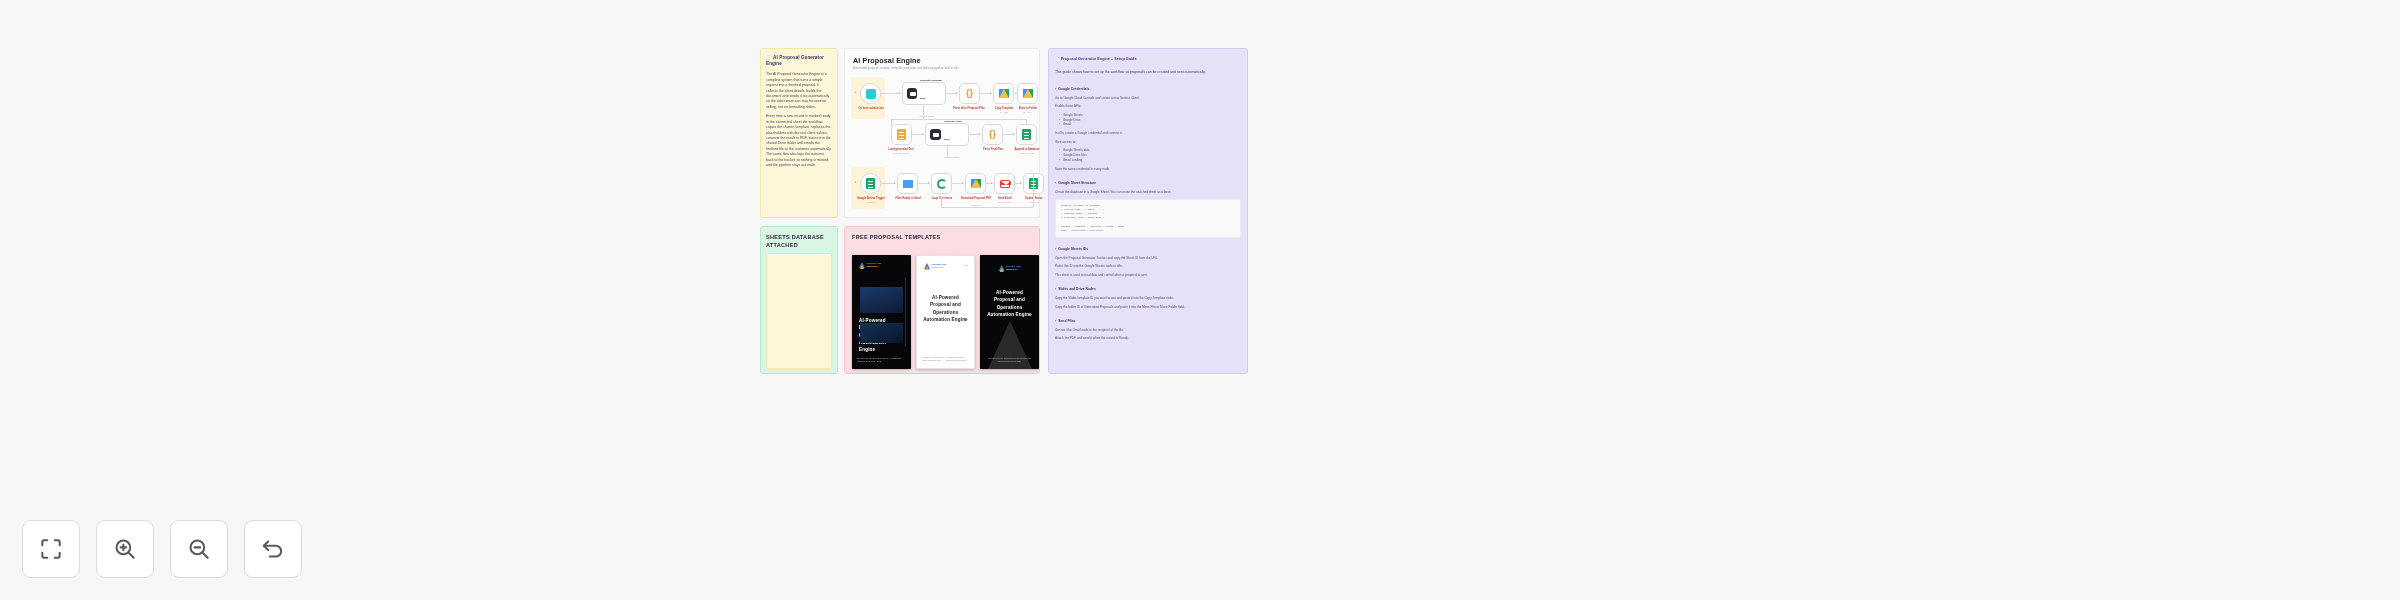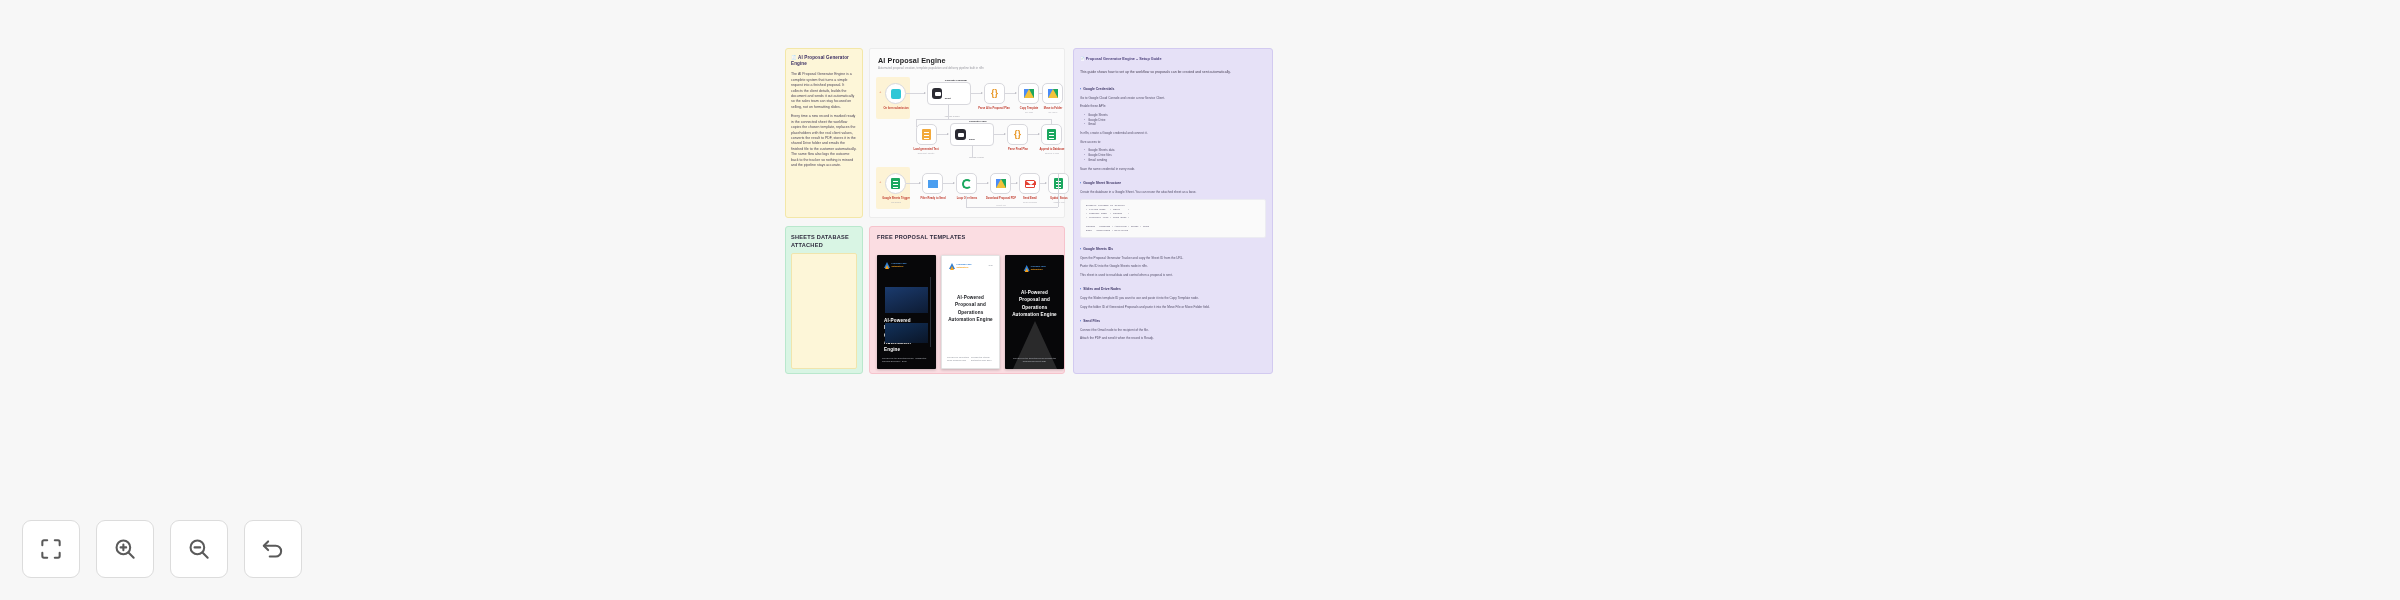--- a/index.html
+++ b/index.html
@@ -5,21 +5,21 @@
   * { box-sizing: border-box; margin: 0; padding: 0; }
   html, body {
     width: 2400px; height: 600px;
     background: #f7f7f7;
     font-family: "Liberation Sans", sans-serif;
     overflow: hidden;
   }
   #canvas { position: relative; width: 2400px; height: 600px; background: #f7f7f7; }
 
   
-  .board { position: absolute; left: 785px; top: 48px; width: 900px; height: 510px; }
+  .board { position: absolute; left: 760px; top: 48px; width: 900px; height: 510px; }
 
   
   .sticky { position: absolute; border-radius: 3px; overflow: hidden; }
   .sticky-yellow { background: #fdf6d8; border: 1px solid #f3e7a8; }
   .sticky-green  { background: #d9f5e4; border: 1px solid #b9e8cd; }
   .sticky-pink   { background: #fbdde2; border: 1px solid #f6c3cc; }
   .sticky-purple { background: #e6e1f7; border: 1px solid #d2caf0; }
 
   .sticky-title {
     font-size: 4.6px; font-weight: 700; color: #3b2f63;

